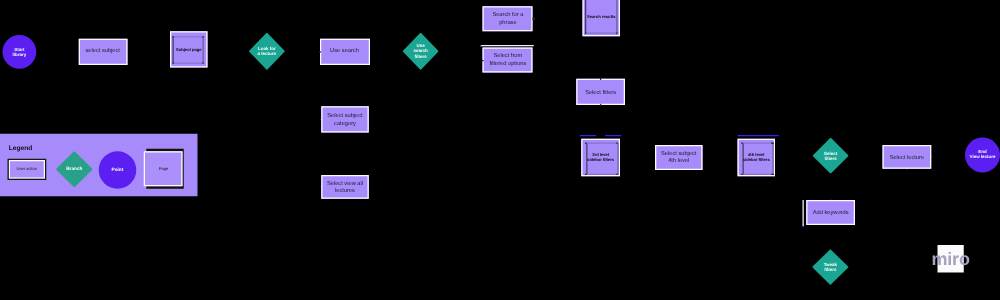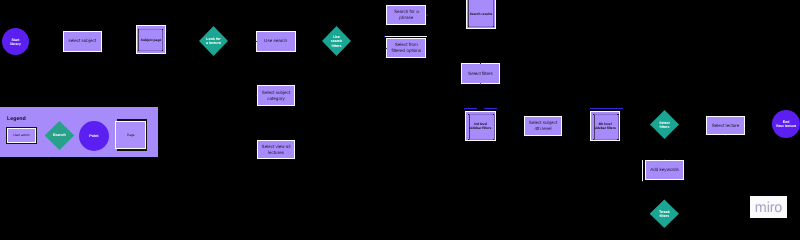--- a/index.html
+++ b/index.html
@@ -204,17 +204,17 @@
     <div class="lg-circle" style="left:78.8px;top:13.9px;width:30.3px;height:30.3px;">
       <div class="lg-txt">Point</div>
     </div>
 
     <div class="lg-shadow" style="left:117.2px;top:12.3px;width:30px;height:32.1px;"></div>
     <div class="lg-box" style="left:115.2px;top:13.6px;width:31.2px;height:28.8px;outline:none;">
       <span>Page</span>
     </div>
   </div>
 
-  <div id="watermark" style="left:750px;top:196px;width:37px;height:22px;">
+  <div id="watermark" style="left:750px;top:196px;width:21px;height:22px;font-weight:bold;">
     <span>miro</span>
   </div>
 
 </div>
 
 </body></html>

